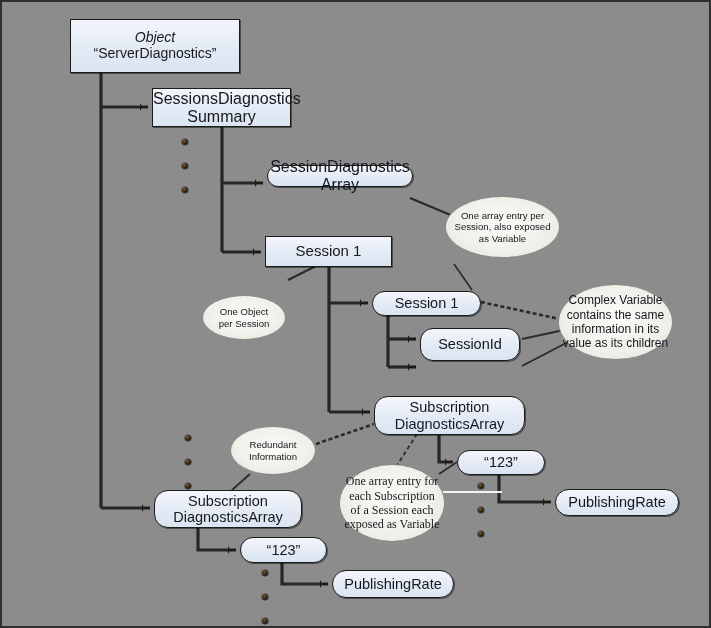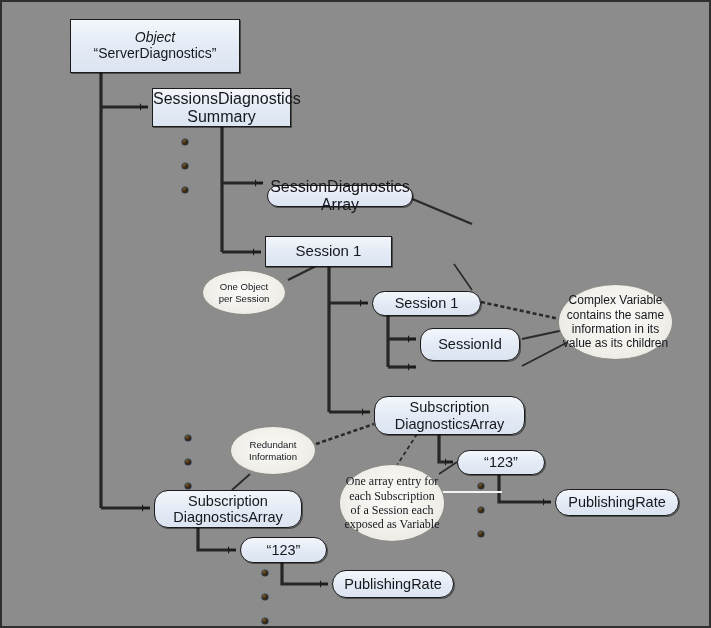--- a/index.html
+++ b/index.html
@@ -121,21 +121,21 @@
       <span>Summary</span>
     </span>
   </div>
 
   <div class="dots" style="left:180px;top:137px;">
     <div class="dot"></div>
     <div class="dot"></div>
     <div class="dot"></div>
   </div>
 
-  <div class="node round t-14" style="left:265px;top:163px;width:146px;height:22px;margin-top:20px;">
+  <div class="node round t-14" style="left:265px;top:163px;width:146px;height:22px;">
     <span class="node-txt">
       <span>SessionDiagnostics</span><br>
       <span>Array</span>
     </span>
   </div>
 
   <div class="node rect t-16" style="left:263px;top:234px;width:127px;height:31px;">
     <span class="node-txt">Session 1</span>
   </div>
 
@@ -189,22 +189,29 @@
   <div class="dots" style="left:260px;top:568px;">
     <div class="dot"></div>
     <div class="dot"></div>
     <div class="dot"></div>
   </div>
 
   <div class="node round t-15" style="left:330px;top:568px;width:122px;height:28px;">
     <span class="node-txt">PublishingRate</span>
   </div>
 
-
-  <div class="ell t-note" style="left:200px;top:268px;width:84px;height:45px;justify-content:flex-end;">
+  <div class="ell t-note" style="left:443px;top:194px;width:115px;height:62px;">
+    <span class="ell-txt">
+      <span>One array entry per</span><br>
+      <span>Session, also exposed</span><br>
+      <span>as Variable</span>
+    </span>
+  </div>
+
+  <div class="ell t-note" style="left:200px;top:293px;width:84px;height:45px;justify-content:flex-end;">
     <span class="ell-txt">
       <span>One Object</span><br>
       <span>per Session</span>
     </span>
   </div>
 
   <div class="ell t-note-sm" style="left:556px;top:282px;width:115px;height:76px;">
     <span class="ell-txt">
       <span>Complex Variable</span><br>
       <span>contains the same</span><br>

